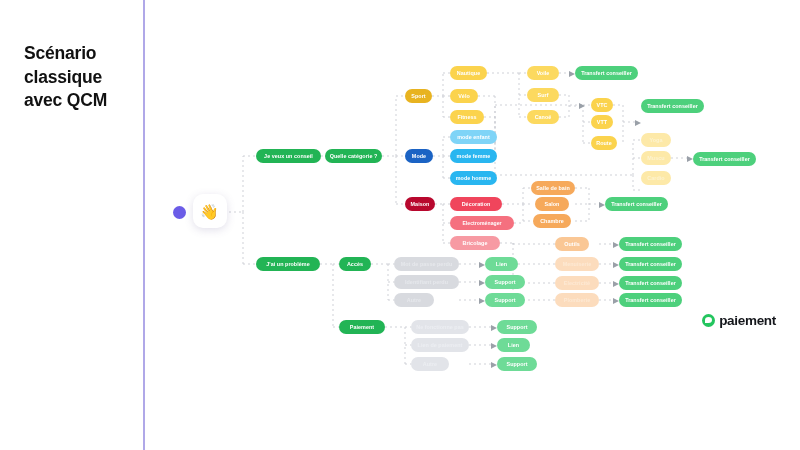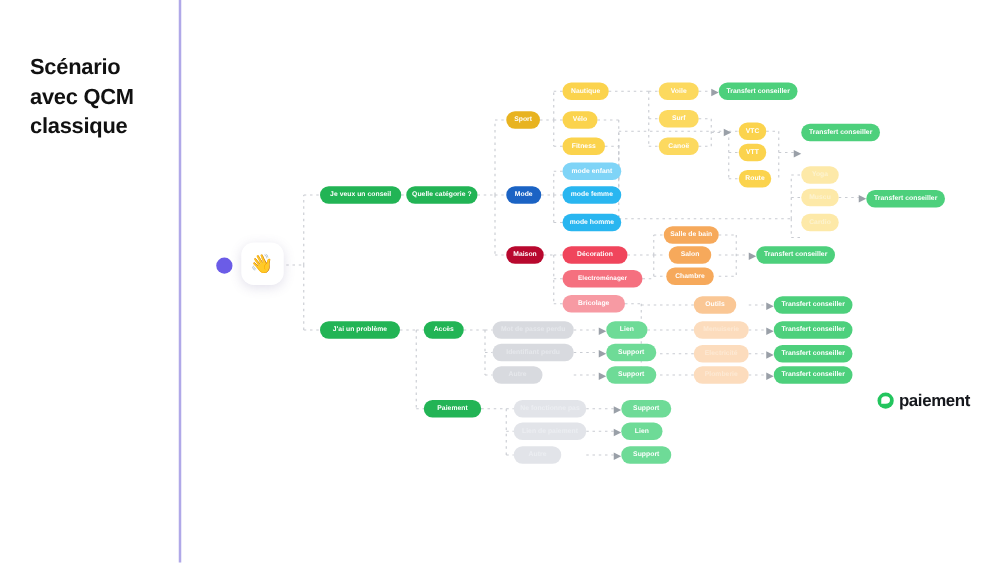--- a/index.html
+++ b/index.html
@@ -93,22 +93,22 @@
     font-size:13.5px;font-weight:bold;color:#15171c;letter-spacing:-0.3px;
   }
 </style>
 </head>
 <body>
 
 <div id="stage">
 
   <div class="title">
     <div>Scénario</div>
+    <div>classique</div>
     <div>avec QCM</div>
-    <div>classique</div>
   </div>
   <div class="divider"></div>
 
   <div id="canvas">
 
     <svg id="edges" viewBox="0 0 657 450">
       <g fill="none" stroke="#c9ccd2" stroke-width="0.9" stroke-dasharray="2 3">
 
         <path d="M86,212 H100"></path>
 

